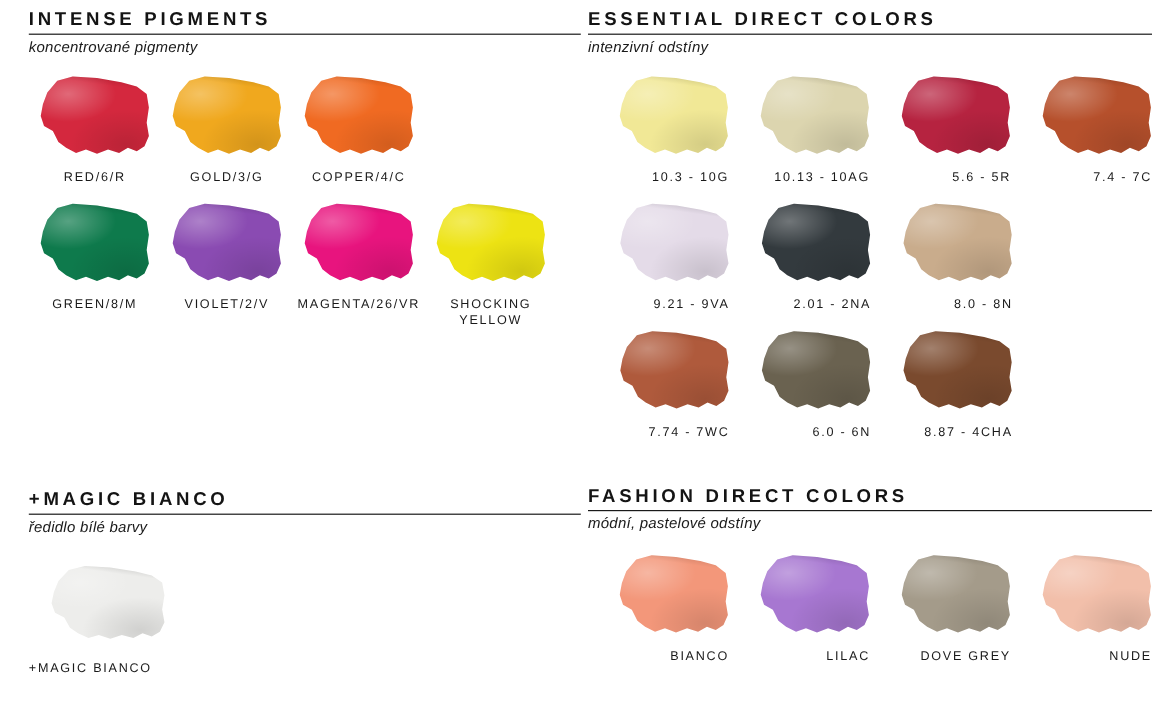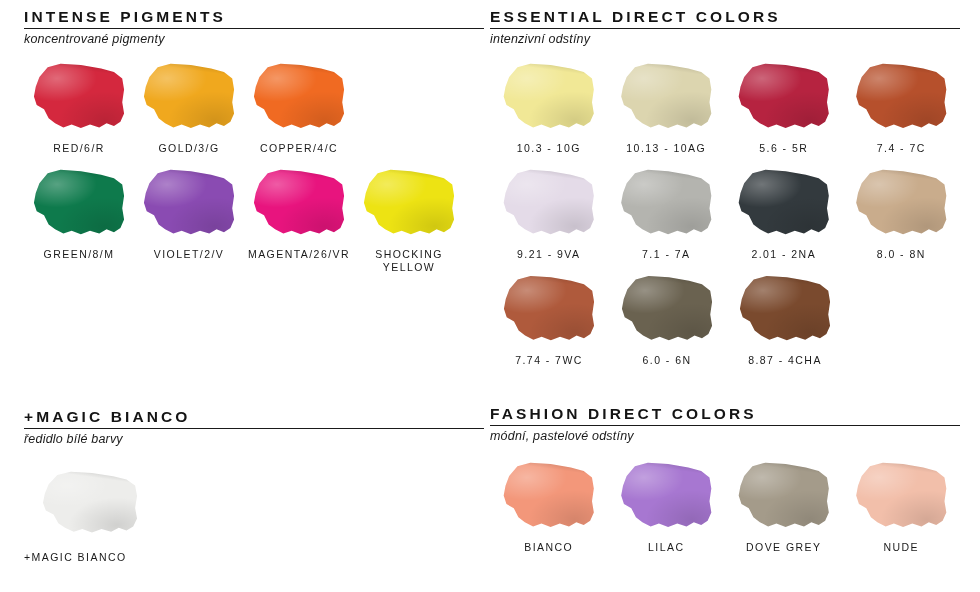--- a/index.html
+++ b/index.html
@@ -66,21 +66,21 @@
     display: flex;
     margin-top: 14px;
   }
 
   .cell {
     width: 110px;
     display: flex;
     flex-direction: column;
     align-items: center;
   }
-  .cell-wide { width: 118px; }
+  .cell-wide { width: 118px; align-items: flex-end; }
 
   .swatch-box {
     width: 92px;
     height: 70px;
     position: relative;
   }
 
   
   .smear {
     position: absolute;
@@ -231,26 +231,20 @@
 
     <div class="row">
       <div class="cell cell-wide">
         <div class="swatch-box">
           <div class="smear" style="background-color: rgb(228, 219, 232);"></div>
         </div>
         <div class="label">9.21 - 9VA</div>
       </div>
       <div class="cell cell-wide">
         <div class="swatch-box">
-          <div class="smear" style="background-color: rgb(180, 180, 175);"></div>
-        </div>
-        <div class="label">7.1 - 7A</div>
-      </div>
-      <div class="cell cell-wide">
-        <div class="swatch-box">
           <div class="smear" style="background-color: rgb(51, 58, 62);"></div>
         </div>
         <div class="label">2.01 - 2NA</div>
       </div>
       <div class="cell cell-wide">
         <div class="swatch-box">
           <div class="smear" style="background-color: rgb(201, 172, 140);"></div>
         </div>
         <div class="label">8.0 - 8N</div>
       </div>

